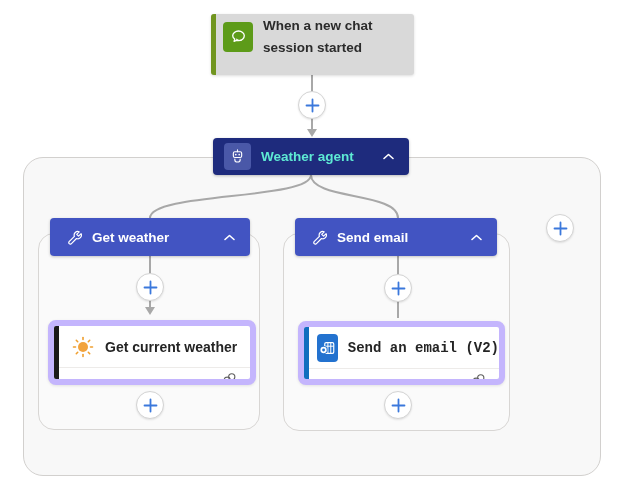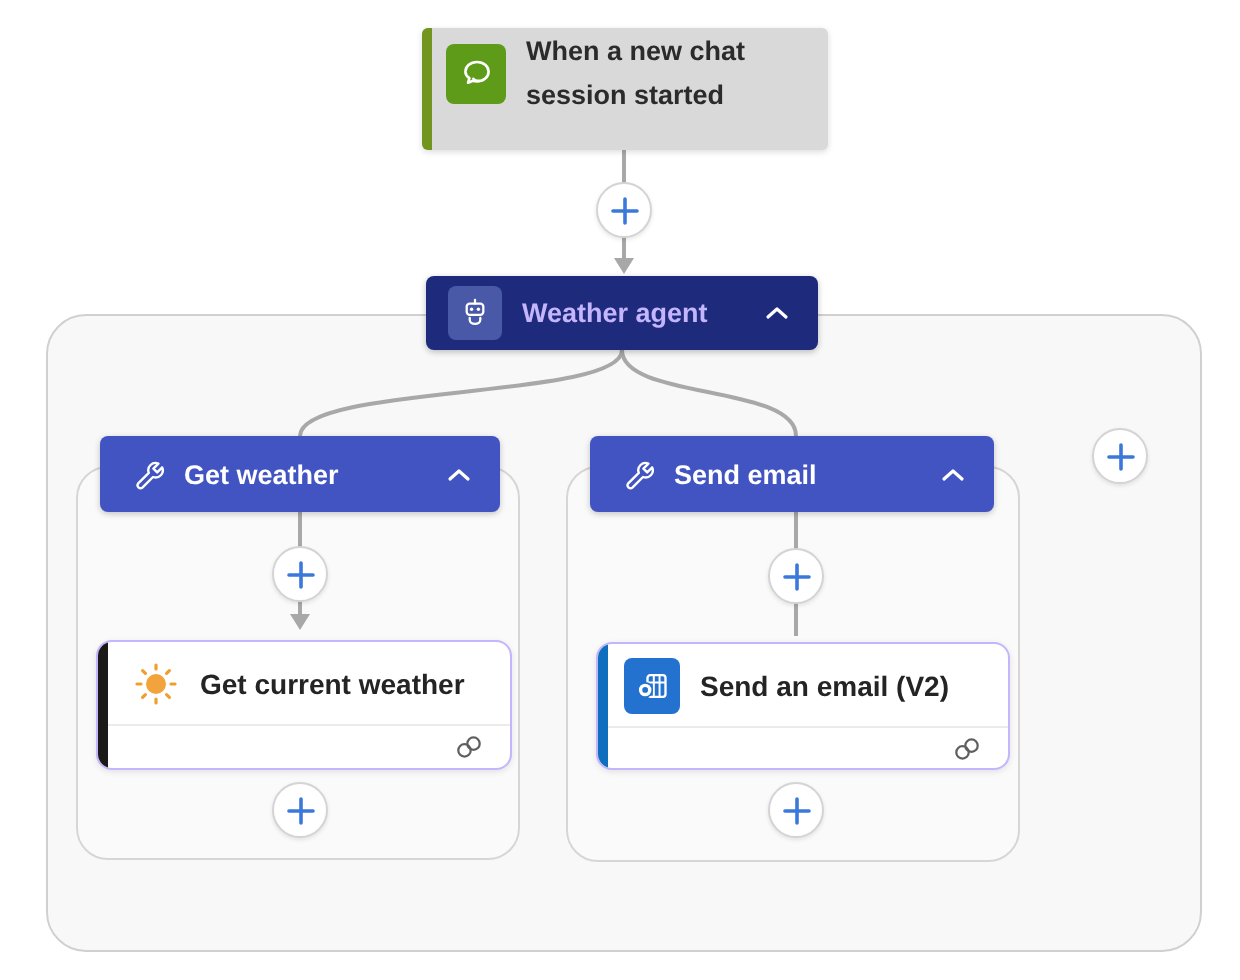--- a/index.html
+++ b/index.html
@@ -40,47 +40,47 @@
   
   .agent-card {
     position:absolute; left:213px; top:138px; width:196px; height:37px;
     background:#1e2b7d; border-radius:4px; box-shadow:0 1px 3px rgba(0,0,0,.25);
     display:flex; align-items:center; gap:10px; padding:0 10px 0 11px; cursor:pointer;
   }
   .agent-chip {
     flex:0 0 auto; width:27px; height:27px; background:#4a58a8; border-radius:4px;
     display:flex; align-items:center; justify-content:center;
   }
-  .agent-label { font-size:13.5px; font-weight:700; color:#c4b5fd; }
+  .agent-label { font-size:13.5px; font-weight:700; color:#5eead4; }
 
   
   .branch-header {
     position:absolute; height:38px; background:#4254c2; border-radius:4px;
     box-shadow:0 1px 3px rgba(0,0,0,.22);
     display:flex; align-items:center; gap:10px; padding:0 10px 0 16px; cursor:pointer;
   }
   .header-a { left:50px;  top:218px; width:200px; }
   .header-b { left:295px; top:218px; width:202px; }
   .branch-header .header-label { font-size:13.5px; font-weight:700; color:#ffffff; }
 
   .chev-btn { margin-left:auto; background:transparent; border:0; cursor:pointer;
               width:22px; height:22px; display:flex; align-items:center; justify-content:center; }
 
   
   .action-card {
-    position:absolute; width:208px; background:#ffffff; border:1px solid #c4b5fd;
+    position:absolute; width:208px; background:#ffffff; border:6px solid #c4b5fd;
     border-radius:8px; box-shadow:0 1px 3px rgba(0,0,0,.10); overflow:hidden; cursor:pointer;
   }
   .card-a { left:48px;  top:320px; height:65px; }
   .card-b { left:298px; top:321px; height:64px; width:207px; }
   .action-card::before { content:""; position:absolute; left:0; top:0; bottom:0; width:5px; }
   .card-a::before { background:#1b1a19; }
   .card-b::before { background:#106ebe; }
   .action-title-row { display:flex; align-items:center; gap:10px; height:41px; padding-left:17px; }
-  .card-b .action-title-row { padding-left:13px; }
+  .card-b .action-title-row { padding-left:13px;font-family:Liberation Mono, monospace; }
   .action-label { font-size:14px; font-weight:700; color:#242424; white-space:nowrap; }
   .action-footer {
     border-top:1px solid #edebe9; height:22px;
     display:flex; align-items:center; justify-content:flex-end; padding-right:13px;
   }
   .sun-wrap { width:24px; height:24px; display:flex; align-items:center; justify-content:center; }
   .outlook-chip {
     width:28px; height:28px; background:#2372cf; border-radius:4px;
     display:flex; align-items:center; justify-content:center;
   }

